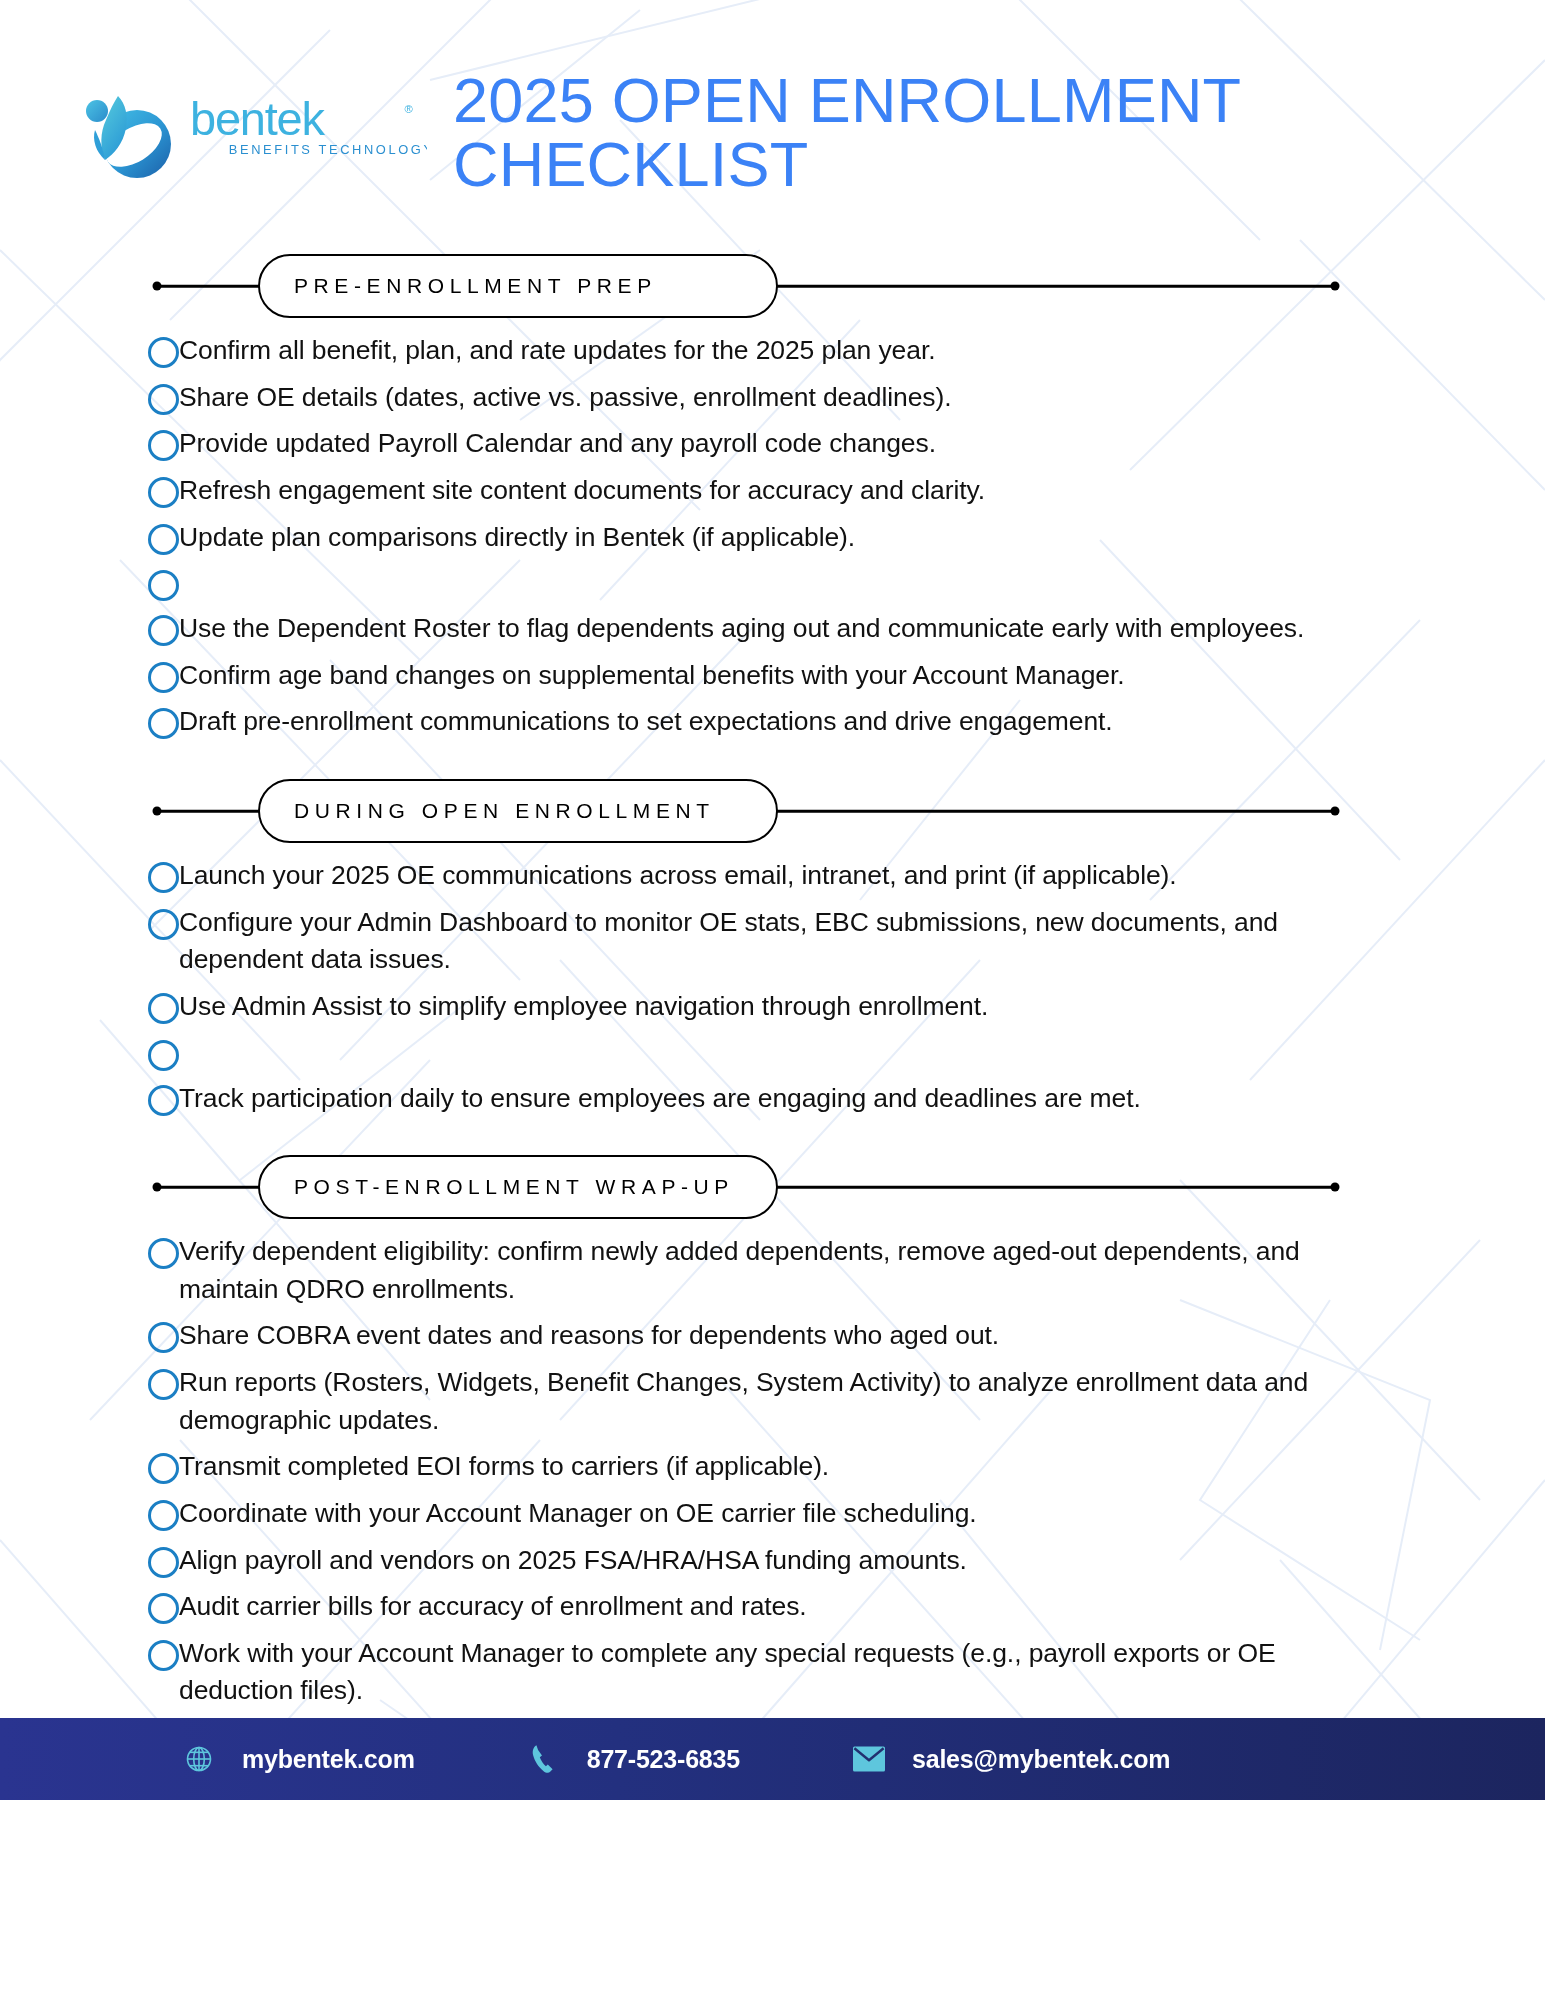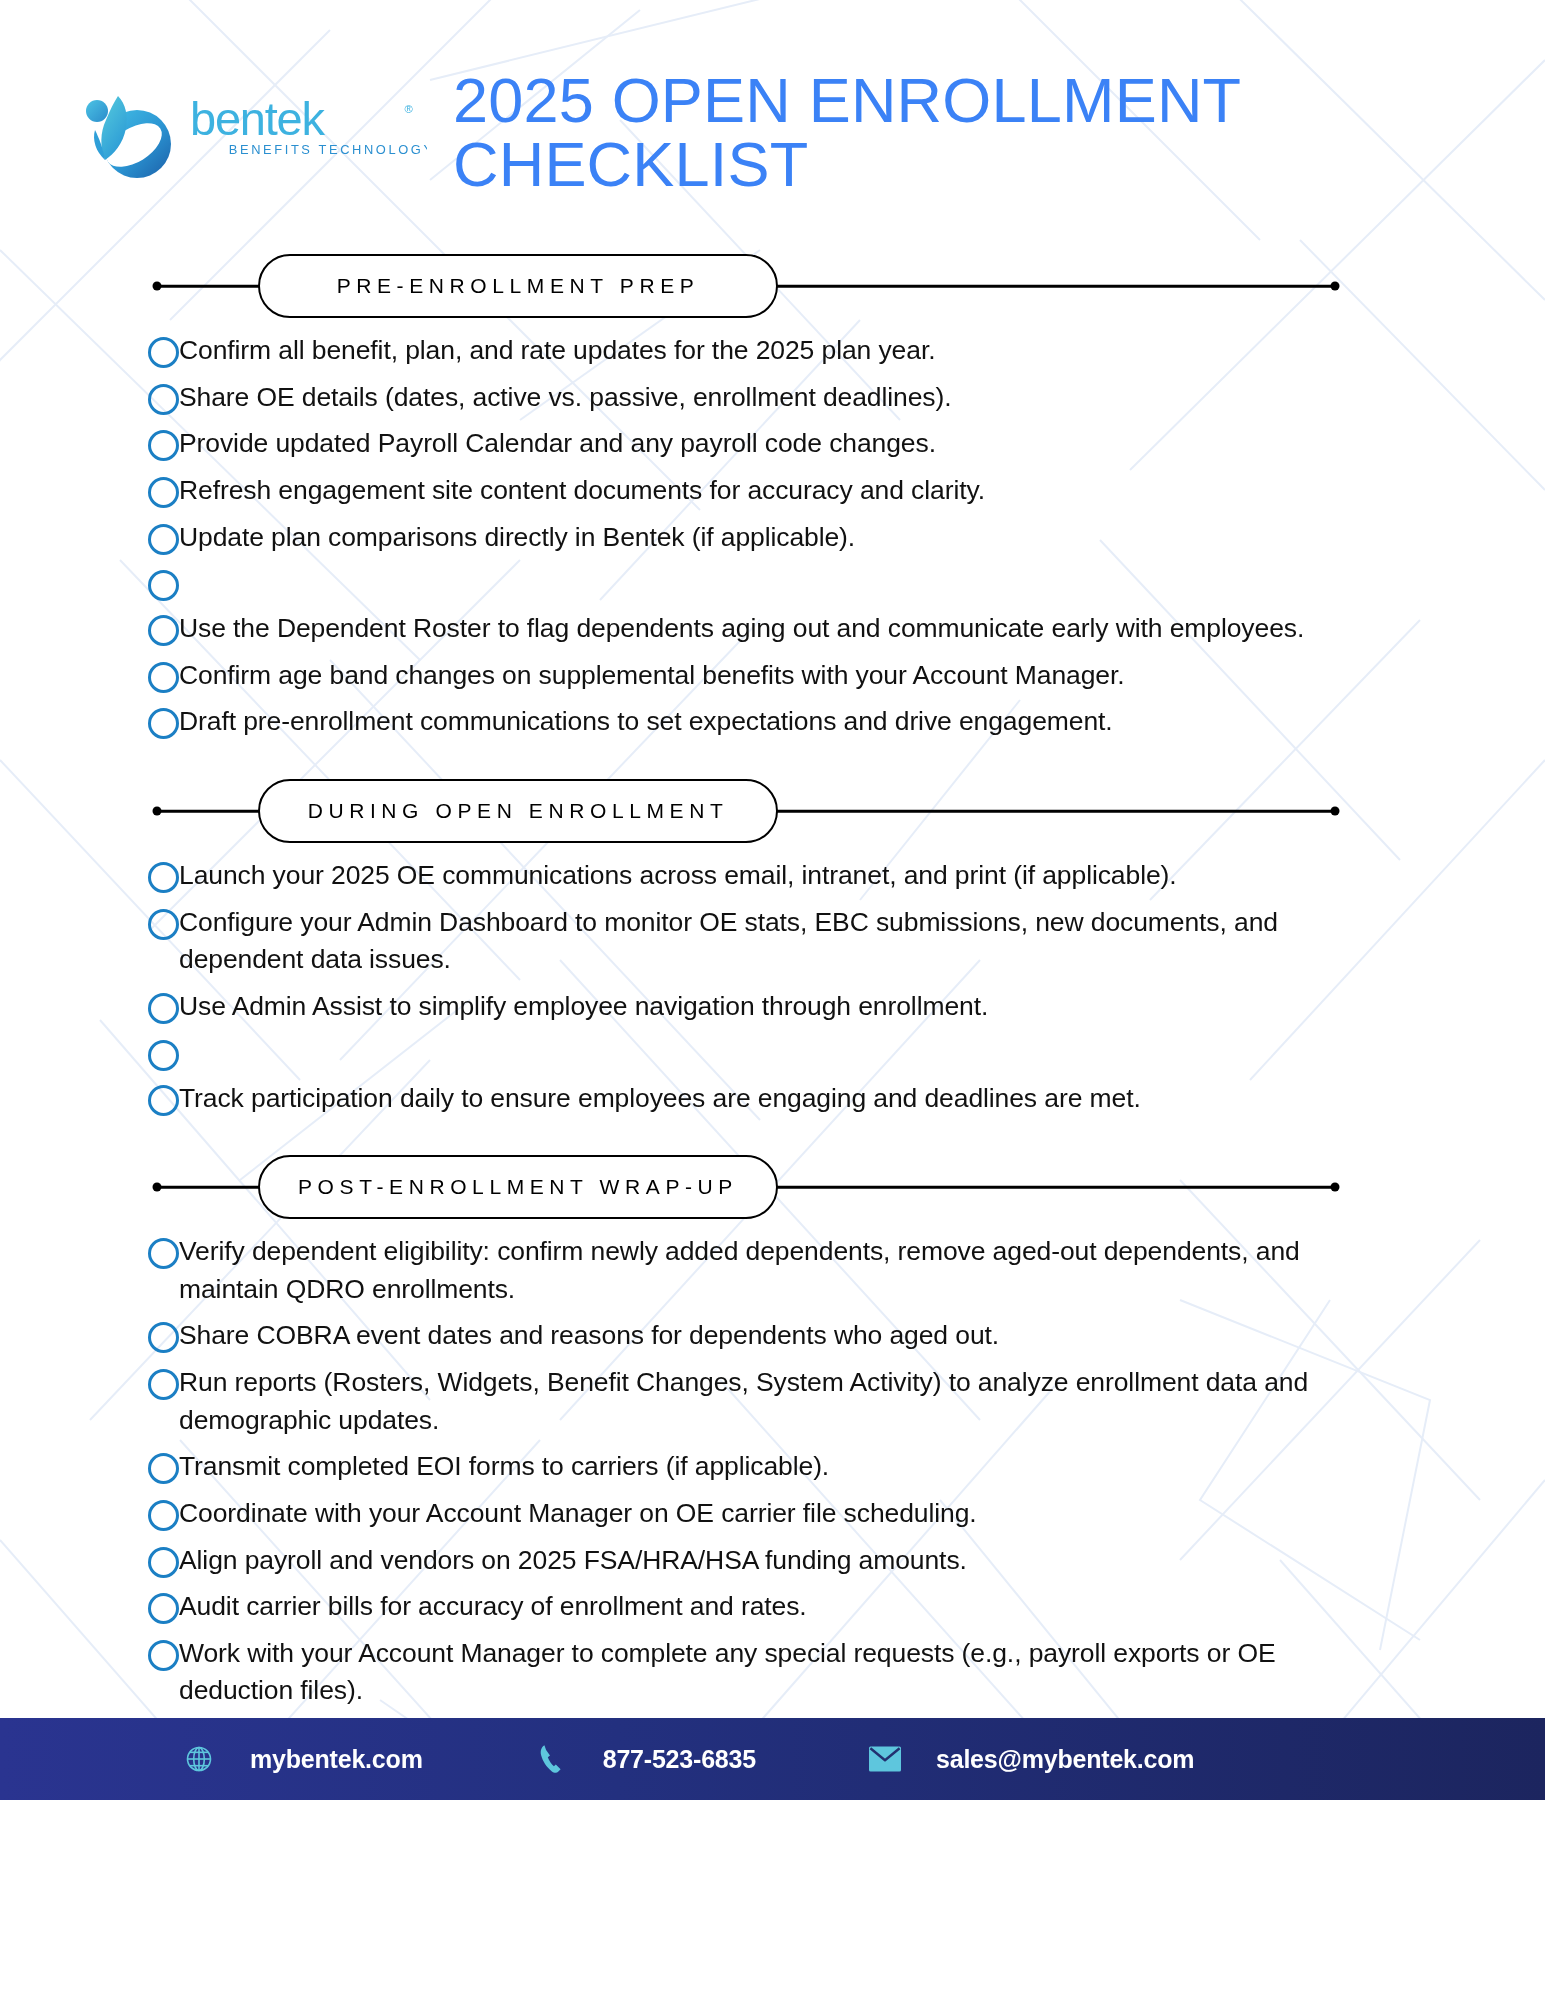--- a/index.html
+++ b/index.html
@@ -117,21 +117,21 @@
     position: relative;
     z-index: 3;
     background: #ffffff;
     border: 2.5px solid #000;
     border-radius: 40px;
     height: 64px;
     min-width: 520px;
     padding: 16px 34px;
     display: flex;
     align-items: center;
-    justify-content: center;
+    justify-content: flex-start;
     margin-left: 110px;
     margin-right: auto;
   }
   .pill-label {
     font-family: "Liberation Sans", sans-serif;
     font-size: 21px;
     font-weight: 400;
     letter-spacing: 5.6px;
     color: #000;
     white-space: nowrap;
@@ -175,21 +175,21 @@
     z-index: 5;
     background: linear-gradient(90deg, #2a3490 0%, #23307f 40%, #1c255f 100%);
     display: flex;
     align-items: center;
     padding-left: 180px;
     gap: 0;
   }
   .foot-item {
     display: flex;
     align-items: center;
-    gap: 32px;
+    gap: 24px;
   }
   .foot-item + .foot-item { margin-left: 110px; }
   .foot-icon { display: flex; align-items: center; justify-content: center; width: 38px; height: 38px; }
   .foot-text {
     font-family: "Liberation Sans", sans-serif;
     font-size: 25px;
     font-weight: 700;
     color: #ffffff;
     letter-spacing: -0.2px;
     white-space: nowrap;

